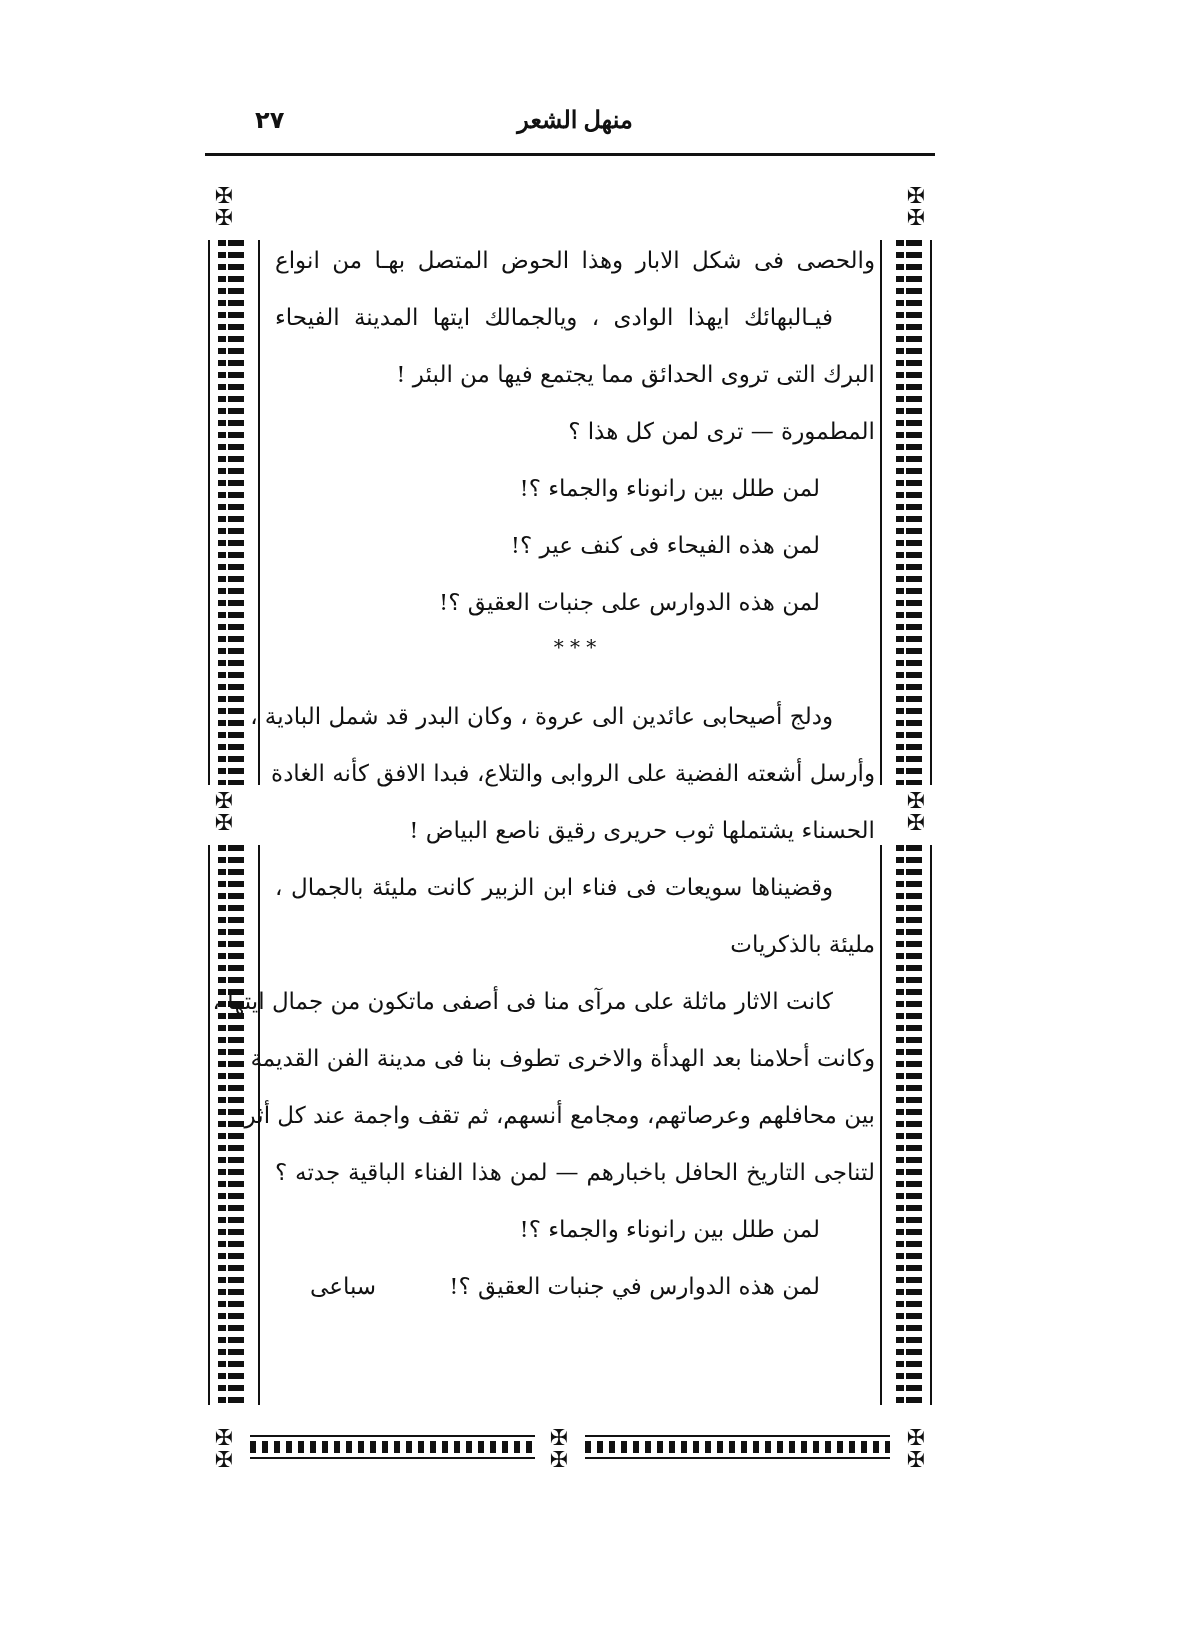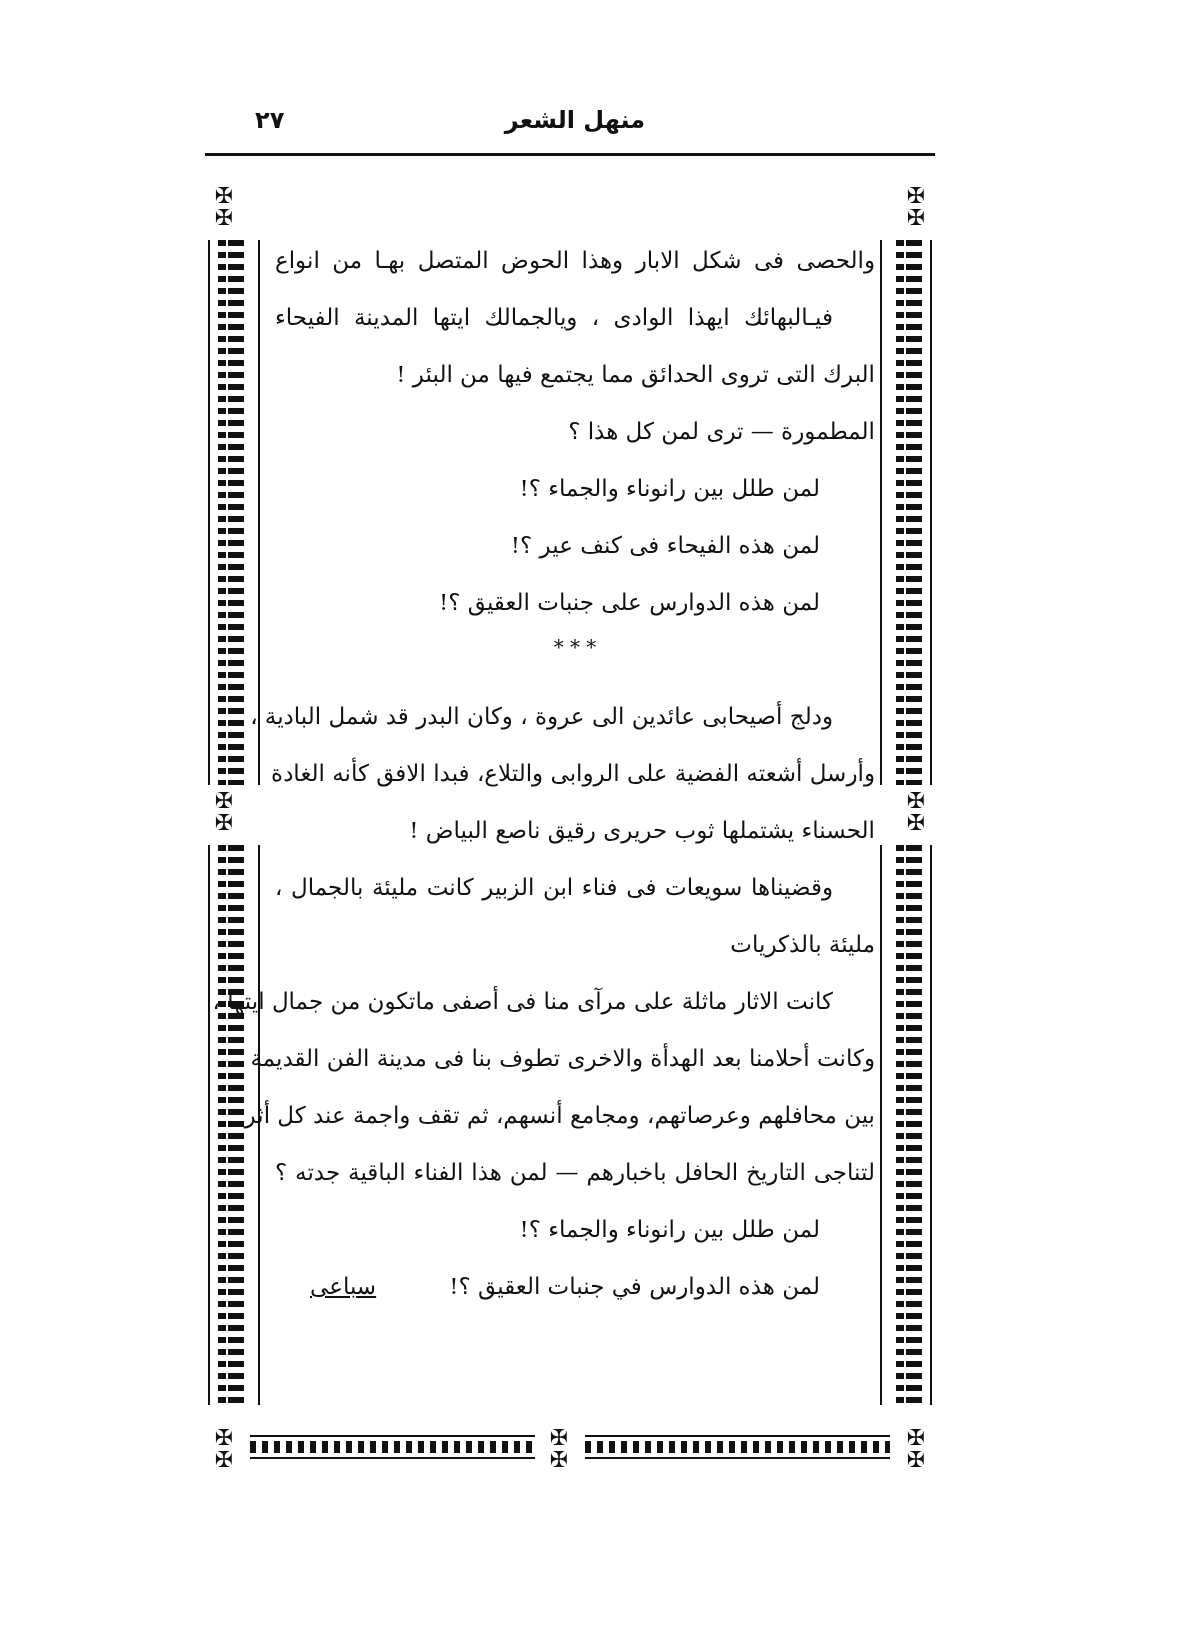--- a/index.html
+++ b/index.html
@@ -1,18 +1,18 @@
 <!DOCTYPE html>
 <html><head>
   <meta charset="utf-8">
   <style>
     html, body { margin: 0; padding: 0; background: #ffffff; }
     body { width: 1200px; height: 1642px; position: relative; overflow: hidden; font-family: "DejaVu Sans", sans-serif; color: #111; }
     .page-header { position: absolute; left: 215px; top: 100px; width: 720px; height: 50px; }
-    .header-title { position: absolute; left: 0; right: 0; top: 6px; text-align: center; font-size: 24px; font-weight: bold; direction: rtl; }
+    .header-title { position: absolute; left: 0; right: 0; top: 6px; text-align: center; font-size: 24px; font-weight: bold; direction: rtl; font-family: Liberation Serif, serif; }
     .page-number { position: absolute; left: 40px; top: 6px; font-size: 24px; font-weight: bold; direction: rtl; }
     .header-rule { position: absolute; left: 205px; top: 153px; width: 730px; height: 3px; background: #111; }
 
     .frame { position: absolute; left: 200px; top: 185px; width: 740px; height: 1290px; }
     .corner { position: absolute; width: 48px; height: 48px; font-size: 22px; line-height: 22px; text-align: center; color: #111; }
     .corner span { display: block; }
     .side-band { position: absolute; width: 26px; background:
         repeating-linear-gradient(180deg, #111 0 6px, transparent 6px 12px);
         -webkit-mask: repeating-linear-gradient(90deg, #000 0 8px, transparent 8px 10px, #000 10px 18px);
     }
@@ -21,21 +21,21 @@
         repeating-linear-gradient(90deg, #111 0 6px, transparent 6px 12px); }
     .bottom-line { position: absolute; height: 2px; background: #111; }
 
     .content { position: absolute; left: 275px; top: 232px; width: 600px; direction: rtl; font-family: "DejaVu Serif", serif; font-size: 23px; line-height: 57px; }
     .line { white-space: nowrap; text-align: justify; text-align-last: justify; }
     .line.indent { padding-right: 42px; }
     .line.last { text-align-last: right; }
     .verse { padding-right: 55px; text-align: right; text-align-last: right; }
     .stars { text-align: center; line-height: 20px; height: 57px; font-size: 20px; padding-top: 6px; box-sizing: border-box; }
     .signature-row { position: relative; }
-    .signature { position: absolute; left: 35px; top: 0; text-decoration: underline; }
+    .signature { position: absolute; left: 35px; top: 0; }
   </style>
 </head>
 <body>
 
 <div class="page-header">
   <div class="header-title">منهل الشعر</div>
   <div class="page-number">٢٧</div>
 </div>
 <div class="header-rule"></div>
 

